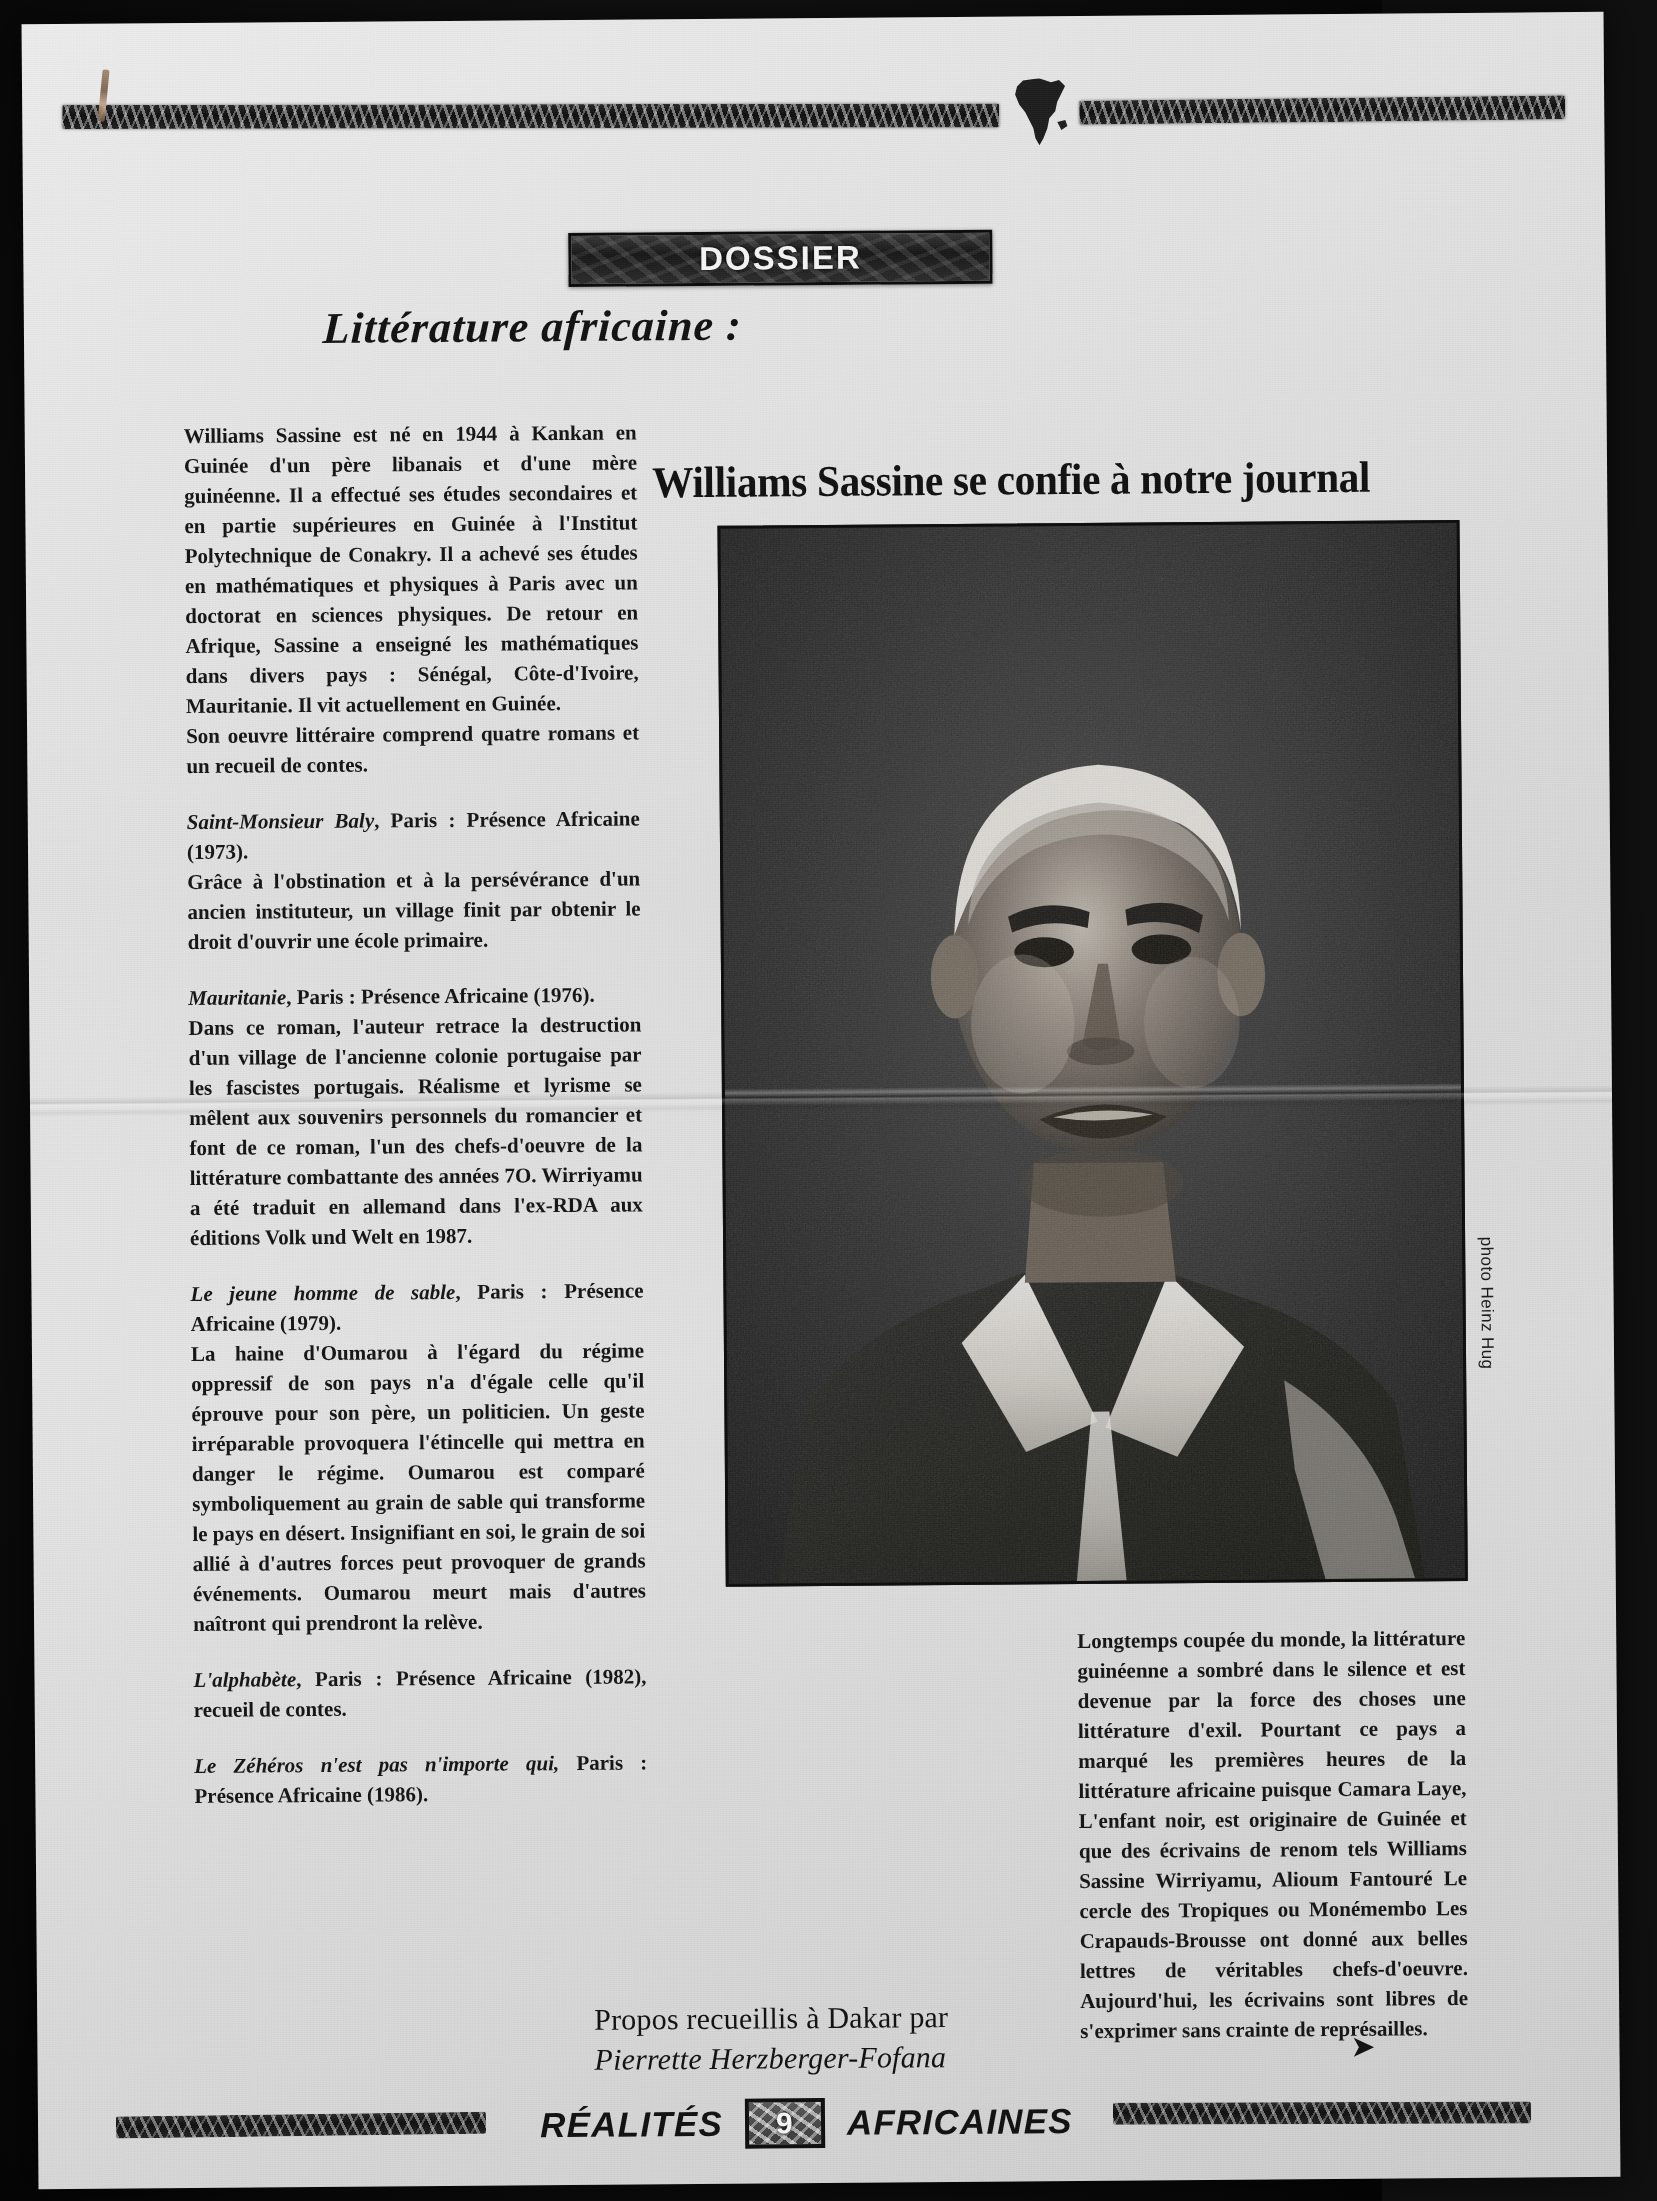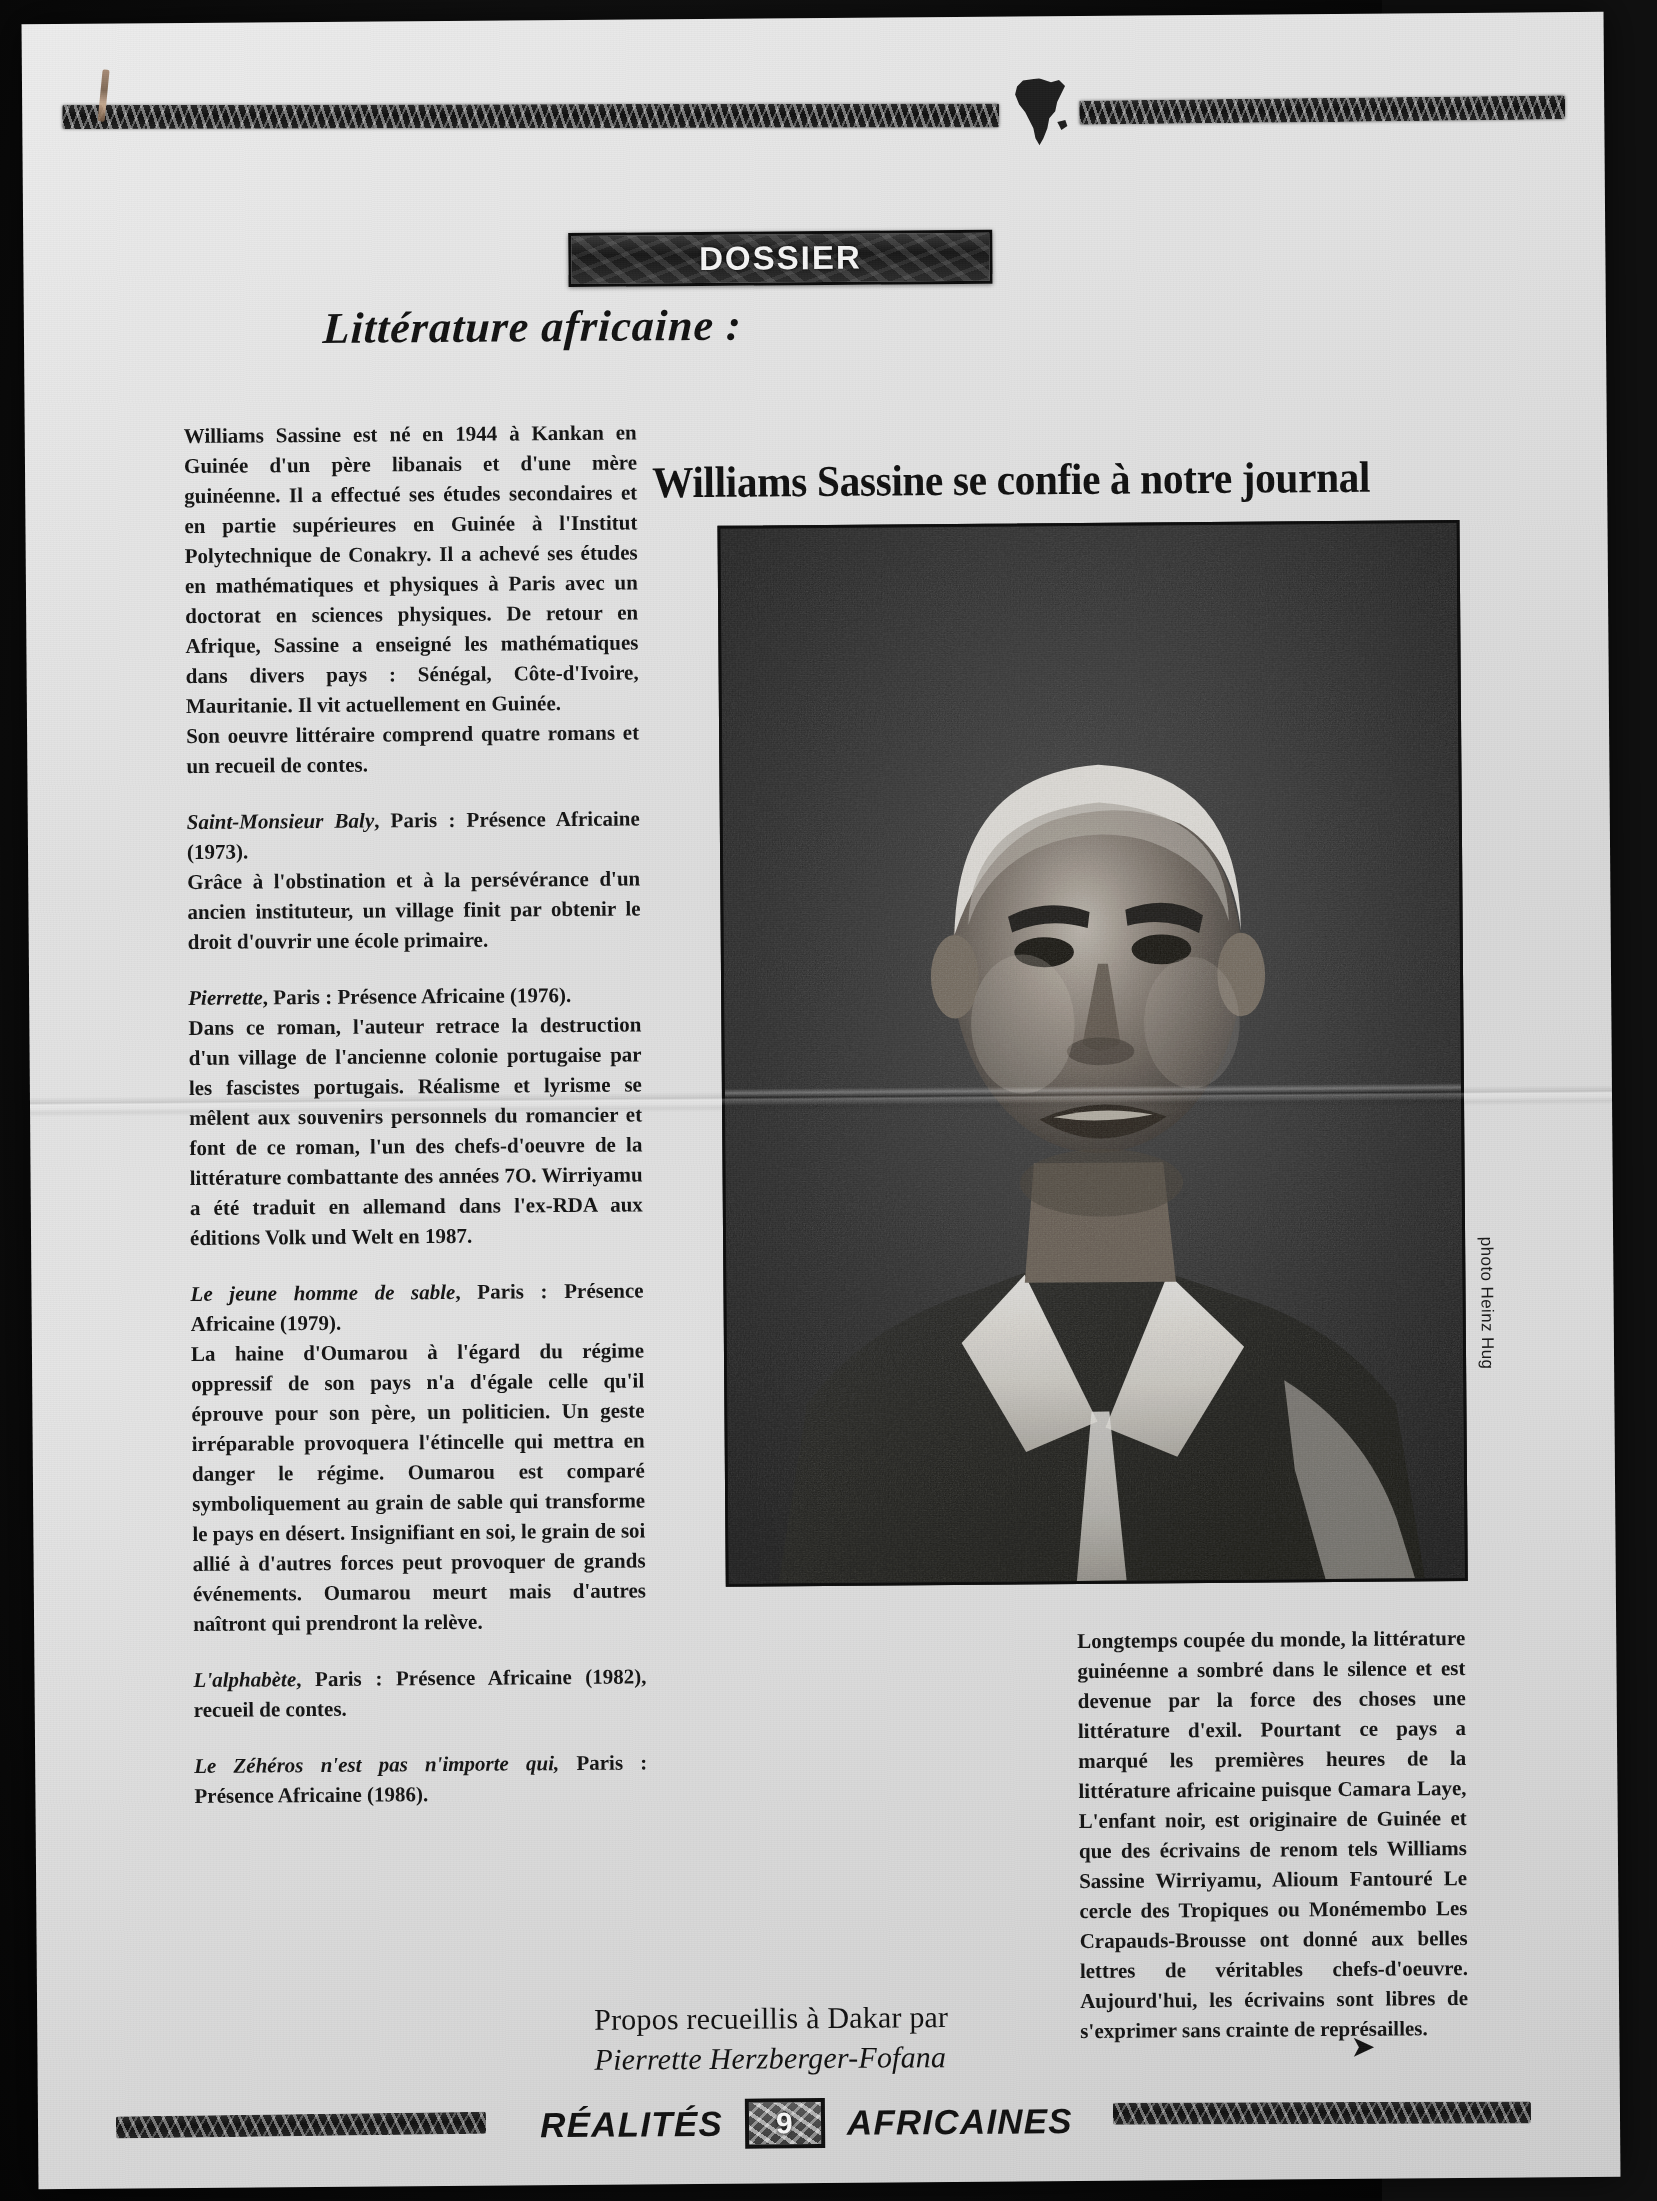--- a/index.html
+++ b/index.html
@@ -310,21 +310,21 @@
 
       <div class="col-left">
         <p>Williams Sassine est né en 1944 à Kankan en Guinée d'un père libanais et d'une mère guinéenne. Il a effectué ses études secondaires et en partie supérieures en Guinée à l'Institut Polytechnique de Conakry. Il a achevé ses études en mathématiques et physiques à Paris avec un doctorat en sciences physiques. De retour en Afrique, Sassine a enseigné les mathématiques dans divers pays : Sénégal, Côte-d'Ivoire, Mauritanie. Il vit actuellement en Guinée.</p>
         <p>Son oeuvre littéraire comprend quatre romans et un recueil de contes.</p>
 
         <div class="gap"></div>
         <p><span class="bk">Saint-Monsieur Baly</span><span>, Paris : Présence Africaine (1973).</span></p>
         <p>Grâce à l'obstination et à la persévérance d'un ancien instituteur, un village finit par obtenir le droit d'ouvrir une école primaire.</p>
 
         <div class="gap"></div>
-        <p><span class="bk">Pierrette</span><span>, Paris : Présence Africaine (1976).</span></p>
+        <p><span class="bk">Mauritanie</span><span>, Paris : Présence Africaine (1976).</span></p>
         <p>Dans ce roman, l'auteur retrace la destruction d'un village de l'ancienne colonie portugaise par les fascistes portugais. Réalisme et lyrisme se mêlent aux souvenirs personnels du romancier et font de ce roman, l'un des chefs-d'oeuvre de la littérature combattante des années 7O. Wirriyamu a été traduit en allemand dans l'ex-RDA aux éditions Volk und Welt en 1987.</p>
 
         <div class="gap"></div>
         <p><span class="bk">Le jeune homme de sable</span><span>, Paris : Présence Africaine (1979).</span></p>
         <p>La haine d'Oumarou à l'égard du régime oppressif de son pays n'a d'égale celle qu'il éprouve pour son père, un politicien. Un geste irréparable provoquera l'étincelle qui mettra en danger le régime. Oumarou est comparé symboliquement au grain de sable qui transforme le pays en désert. Insignifiant en soi, le grain de soi allié à d'autres forces peut provoquer de grands événements. Oumarou meurt mais d'autres naîtront qui prendront la relève.</p>
 
         <div class="gap"></div>
         <p><span class="bk">L'alphabète</span><span>, Paris : Présence Africaine (1982), recueil de contes.</span></p>
 
         <div class="gap"></div>

